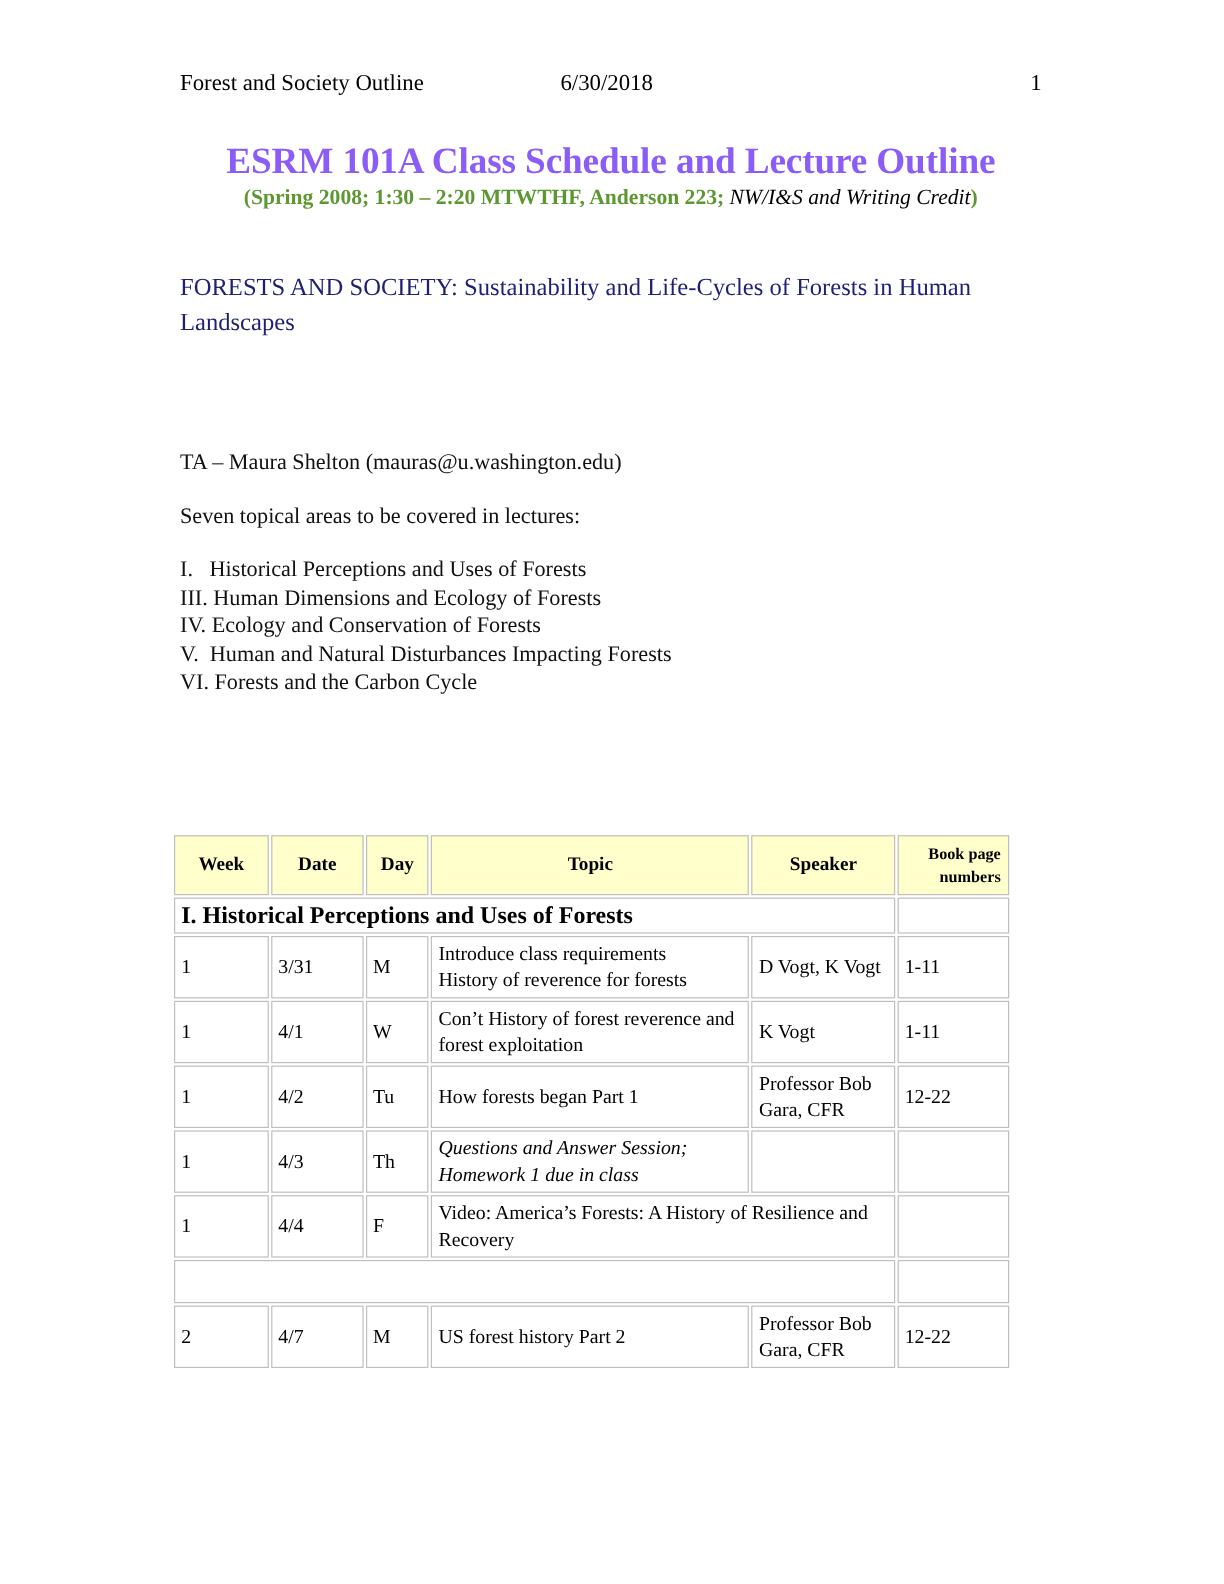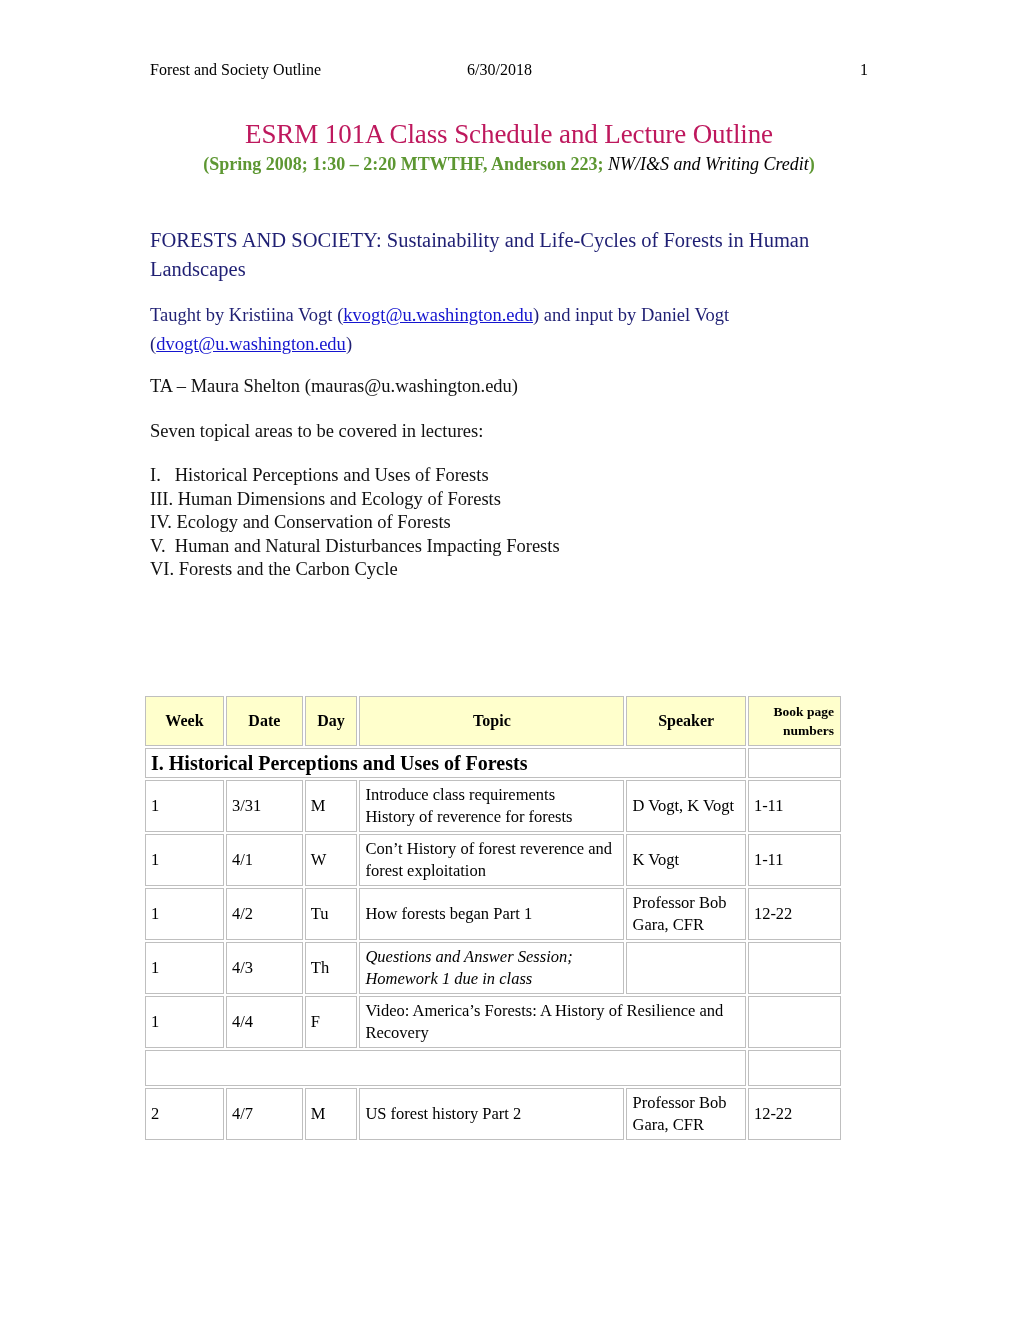--- a/index.html
+++ b/index.html
@@ -22,21 +22,21 @@
     height: 1320px;
   }
 
   
   .doc-header {
     position: absolute;
     left: 150px;
     top: 58px;
     width: 718px;
     height: 24px;
-    font-size: 16px;
+    font-size: 19px;
     line-height: 24px;
     color: #000;
   }
   .doc-header .hdr-title {
     position: absolute; left: 0; top: 0;
   }
   .doc-header .hdr-date {
     position: absolute; left: 317px; top: 0;
   }
   .doc-header .hdr-pageno {
@@ -45,23 +45,23 @@
 
   
   .title-block {
     position: absolute;
     left: 150px;
     top: 118px;
     width: 718px;
     text-align: center;
   }
   .main-title {
-    font-size: 27px;
-    font-weight: normal;
-    color: #be185d;
+    font-size: 31px;
+    font-weight: bold;
+    color: #8b5cf6;
     line-height: 32px;
     letter-spacing: -0.1px;
   }
   .sub-title {
     font-size: 18px;
     font-weight: bold;
     color: #5d9732;
     line-height: 25px;
     margin-top: 2px;
   }
@@ -174,21 +174,20 @@
     <span class="hdr-pageno">1</span>
   </div>
 
   <div class="title-block">
     <div class="main-title">ESRM 101A Class Schedule and Lecture Outline</div>
     <div class="sub-title"><span>(Spring 2008; 1:30 – 2:20 MTWTHF, Anderson 223; </span><span class="ital">NW/I&amp;S and Writing Credit</span><span>)</span></div>
   </div>
 
   <div class="section-head">FORESTS AND SOCIETY: Sustainability and Life-Cycles of Forests in Human Landscapes</div>
 
-  <div class="para para-taught"><span>Taught by Kristiina Vogt (</span><a class="link" href="#">kvogt@u.washington.edu</a><span>) and input by Daniel Vogt (</span><a class="link" href="#">dvogt@u.washington.edu</a><span>)</span></div>
 
   <div class="para para-ta">TA – Maura Shelton (mauras@u.washington.edu)</div>
 
   <div class="para para-seven">Seven topical areas to be covered in lectures:</div>
 
   <div class="roman-list">
     <span class="ri">I.   Historical Perceptions and Uses of Forests</span>
     <span class="ri">III. Human Dimensions and Ecology of Forests</span>
     <span class="ri">IV. Ecology and Conservation of Forests</span>
     <span class="ri">V.  Human and Natural Disturbances Impacting Forests</span>

